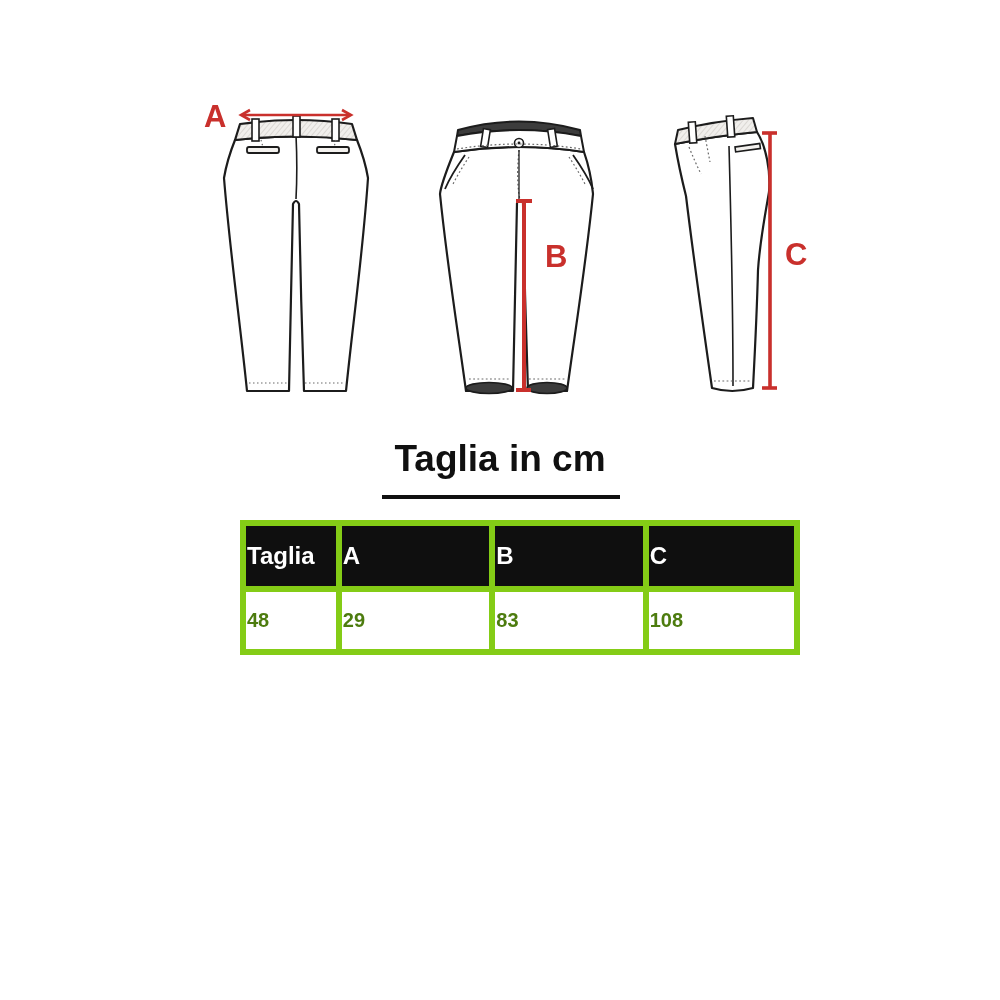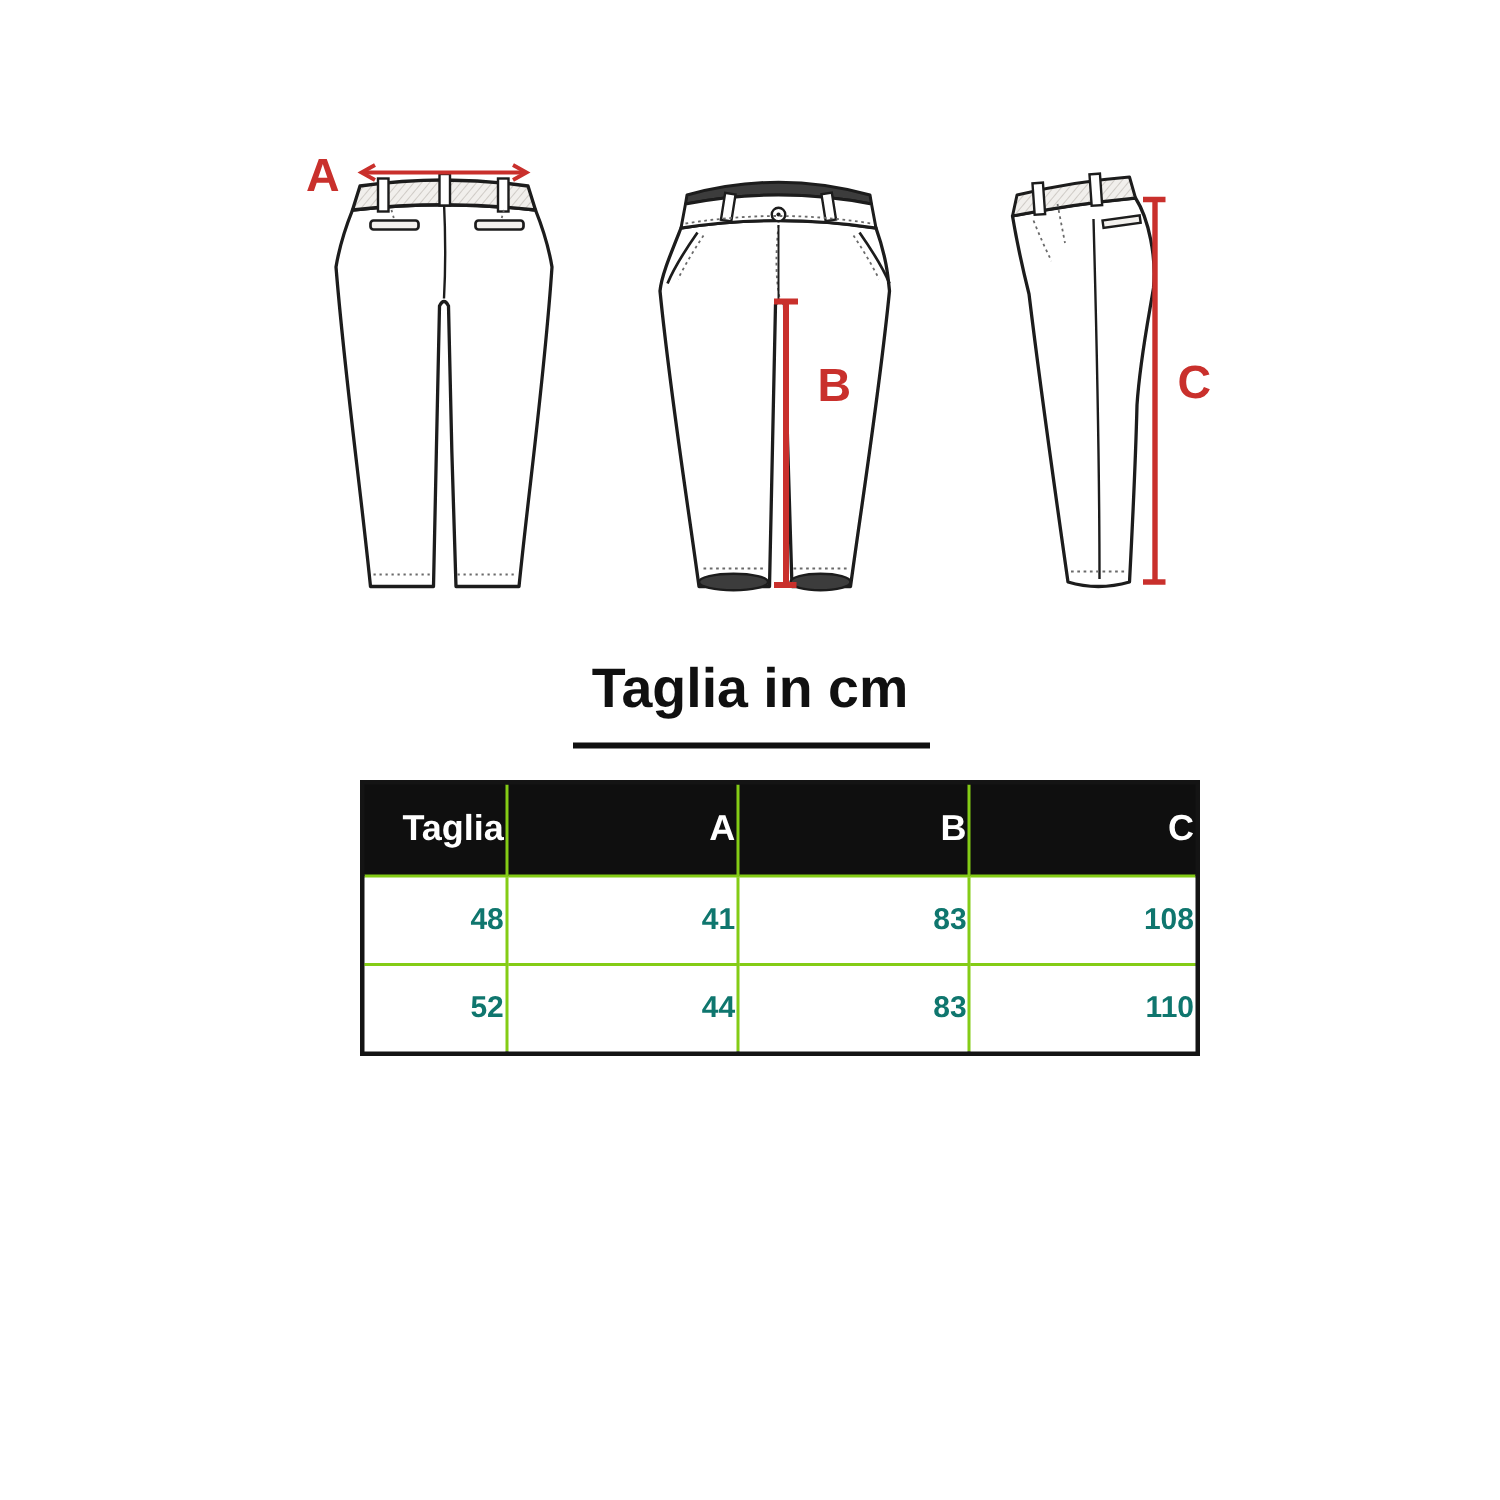--- a/index.html
+++ b/index.html
@@ -24,28 +24,28 @@
   }
   .title-underline{
     position:absolute;top:495px;left:382px;width:238px;height:4px;background:#101010;
   }
   table.size-table{
     position:absolute;left:240px;top:520px;width:560px;
     border-collapse:collapse;table-layout:fixed;
     border:3px solid #141414;
   }
   .size-table th,.size-table td{
-    border:2px solid #84cc16;text-align:right;vertical-align:middle;
+    border:6px solid #84cc16;text-align:left;vertical-align:middle;
     font-family:"Liberation Sans",sans-serif;
   }
   .size-table th{
     background:#0f0f0f;color:#ffffff;font-size:24px;font-weight:800;height:58px;
   }
   .size-table td{
-    background:#ffffff;color:#0f766e;font-size:20px;font-weight:700;height:55px;
+    background:#ffffff;color:#4d7c0f;font-size:20px;font-weight:700;height:55px;
   }
   .col-taglia{width:17.3%;}
   .col-a{width:27.7%;}
   .col-b{width:27.7%;}
   .col-c{width:27.3%;}
 </style>
 </head>
 <body>
 
 <div class="canvas">
@@ -175,26 +175,20 @@
       <tr>
         <th>Taglia</th>
         <th>A</th>
         <th>B</th>
         <th>C</th>
       </tr>
     </thead>
     <tbody>
       <tr>
         <td>48</td>
-        <td>41</td>
+        <td>29</td>
         <td>83</td>
         <td>108</td>
-      </tr>
-      <tr>
-        <td>52</td>
-        <td>44</td>
-        <td>83</td>
-        <td>110</td>
       </tr>
     </tbody>
   </table>
 
 </div>
 
 </body></html>

